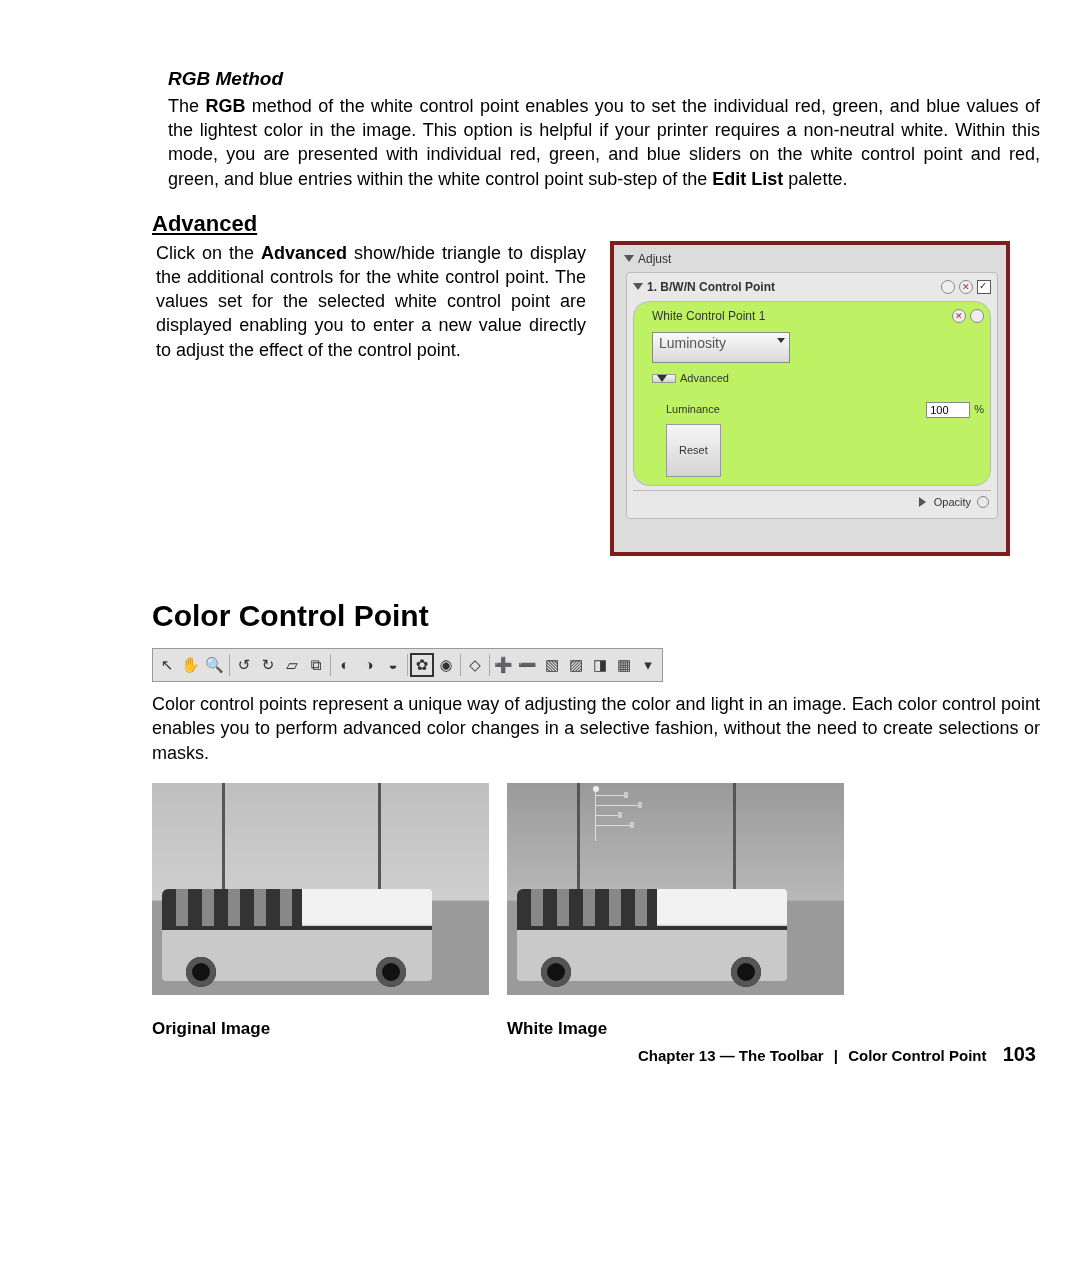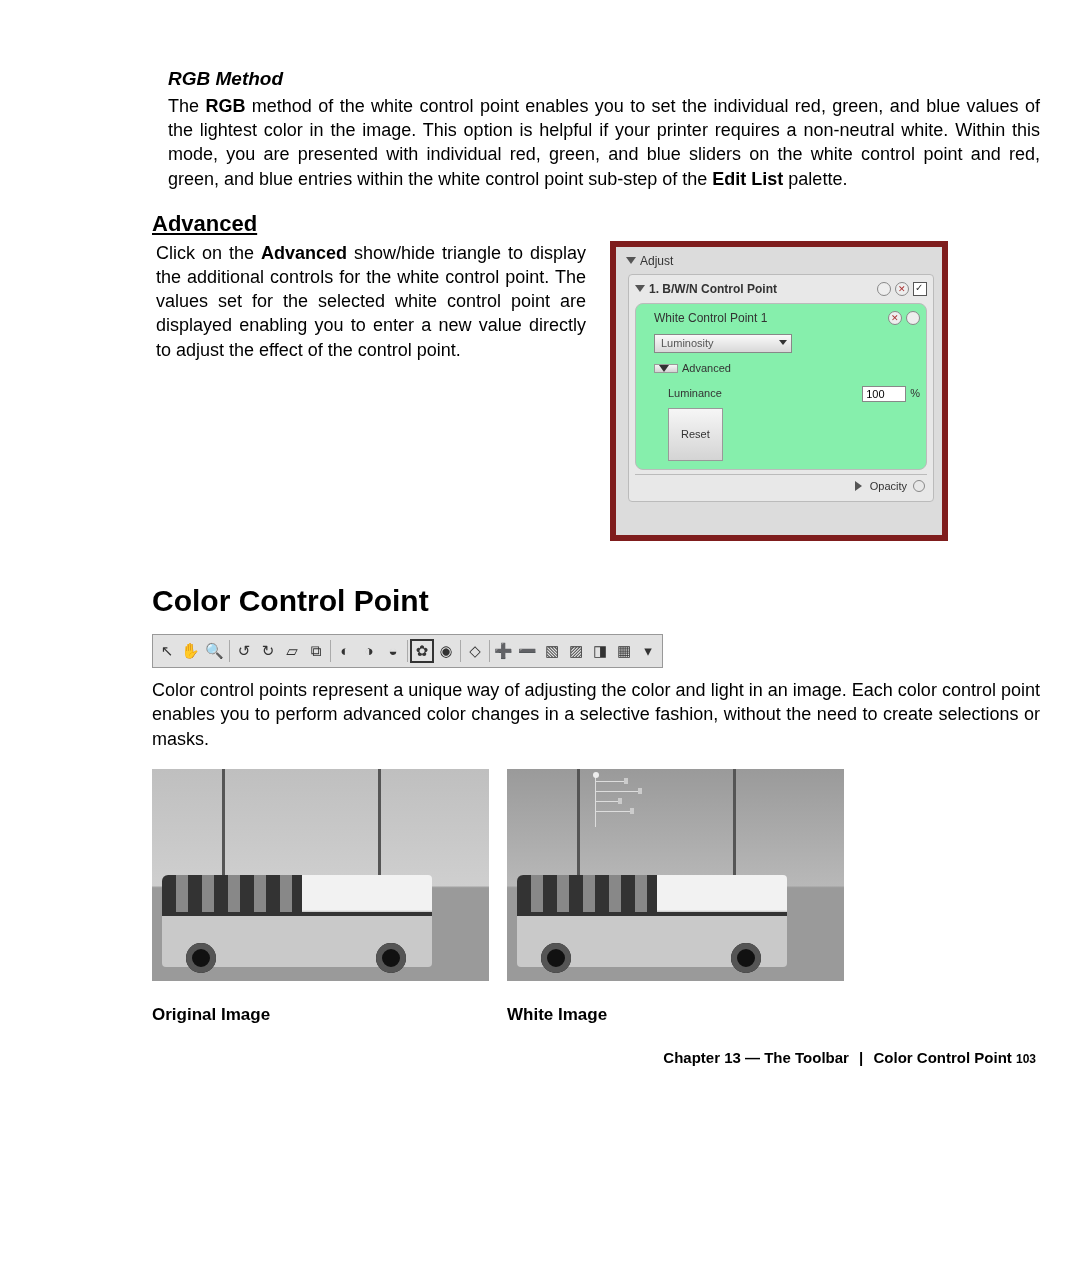--- a/index.html
+++ b/index.html
@@ -36,22 +36,22 @@
   .adv-wrap {
     display: flex;
     gap: 24px;
     margin-left: 0;
   }
   .adv-text {
     flex: 0 0 430px;
     margin-left: 16px;
   }
   .panel-shot {
-    width: 338px;
-    border: 6px solid #7f1d1d;
+    width: 400px;
+    border: 4px solid #7f1d1d;
     background: #dcdcdc;
     font-family: Tahoma, Arial, sans-serif;
     font-size: 12px;
     color: #333;
     padding: 4px 6px 30px 10px;
     box-sizing: border-box;
   }
   .panel-row {
     display: flex;
     align-items: center;
@@ -61,35 +61,35 @@
   .tri.down { border-left:5px solid transparent; border-right:5px solid transparent; border-top:7px solid #555; }
   .tri.right { border-top:5px solid transparent; border-bottom:5px solid transparent; border-left:7px solid #555; }
   .panel-sub {
     background: #e8e8e8;
     border: 1px solid #bbb;
     border-radius: 4px;
     margin: 3px 2px;
     padding: 4px 6px 8px 6px;
   }
   .panel-inner {
-    background: #86efac;
+    background: #bef264;
     border: 1px solid #bbb;
-    border-radius: 8px;
+    border-radius: 16px;
     margin: 4px 0;
     padding: 4px 6px 8px 18px;
   }
   .bold { font-weight: bold; }
   .dropdown {
     border: 1px solid #888;
     background: linear-gradient(#fafafa,#d8d8d8);
-    padding: 1px 20px 1px 6px;
+    padding: 1px 20px 9px 6px;
     display: inline-flex;
     align-items: center;
     position: relative;
-    font-size: 11px;
+    font-size: 14px;
     color: #555;
     width: 110px;
   }
   .dropdown::after {
     content: "";
     position: absolute;
     right: 4px; top: 5px;
     border-left:4px solid transparent; border-right:4px solid transparent; border-top:5px solid #333;
   }
   .btn-small {
@@ -204,21 +204,21 @@
     font-size: 17px;
     margin-top: 23px;
   }
   .footer {
     position: absolute;
     bottom: 112px;
     right: 44px;
     font-size: 15px;
   }
   .footer .sep { margin: 0 6px; font-weight:bold; }
-  .footer .pn { font-weight: bold; font-size:12px; }
+  .footer .pn { font-weight: bold; margin-left: 12px; font-size:20px; }
   .opacity-row {
     display:flex; align-items:center; justify-content:flex-end;
     padding: 4px 2px 0 0;
     border-top: 1px solid #bbb;
   }
 </style>
 </head>
 <body>
 
 <div class="page">
@@ -261,21 +261,21 @@
             <span class="dropdown">
               <span>Luminosity</span>
             </span>
           </div>
           <div class="panel-row" style="margin-top:4px;">
             <span class="btn-small">
               <span class="tri down" style="border-top-color:#333;"></span>
             </span>
             <span style="font-size:11px;">Advanced</span>
           </div>
-          <div class="panel-row" style="margin-top:6px; padding-left:14px;">
+          <div class="panel-row" style="margin-top:12px; padding-left:14px;">
             <span style="font-size:11px;">Luminance</span>
             <span class="icons-right" style="gap:4px;">
               <input class="num-input" value="100" style="">
               <span style="font-size:11px;">%</span>
             </span>
           </div>
           <span class="btn-reset">Reset</span>
         </div>
         <div class="opacity-row">
           <span class="tri right"></span>

